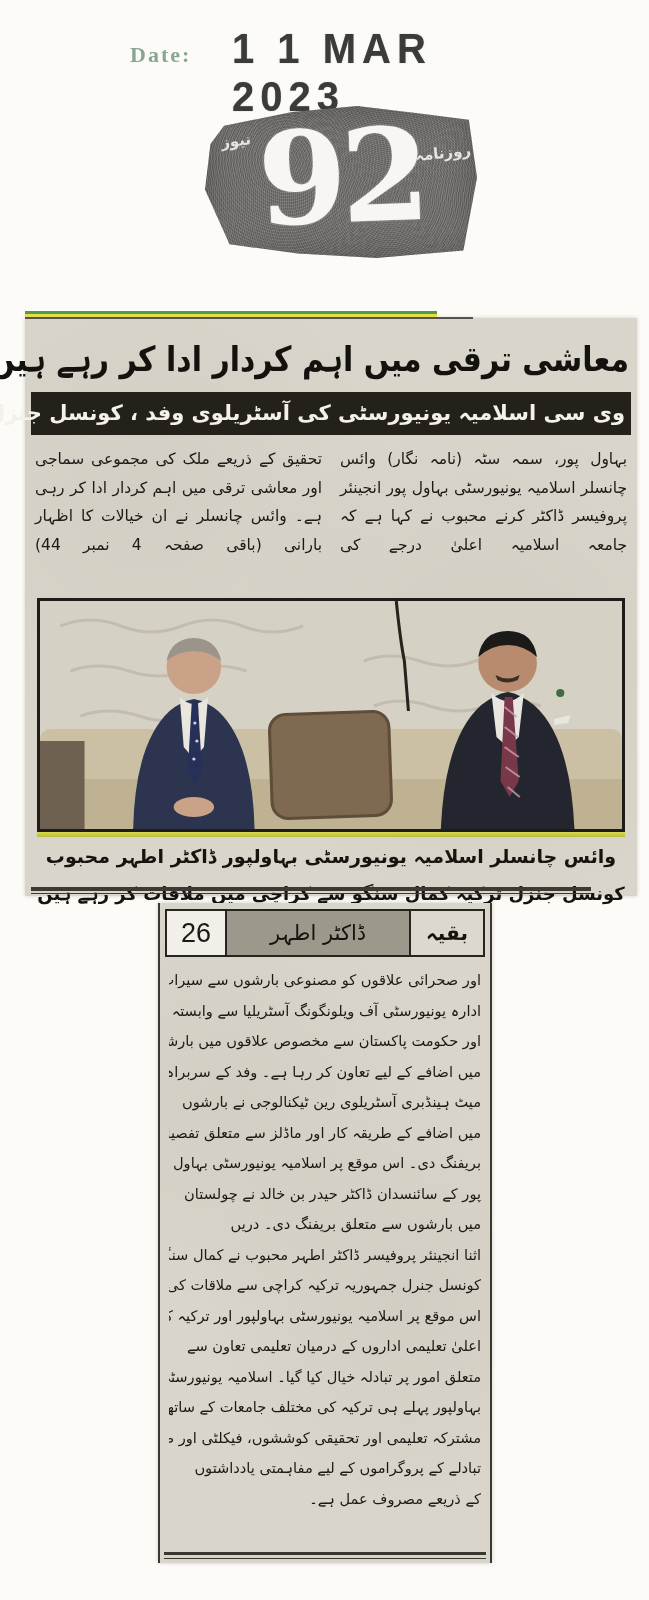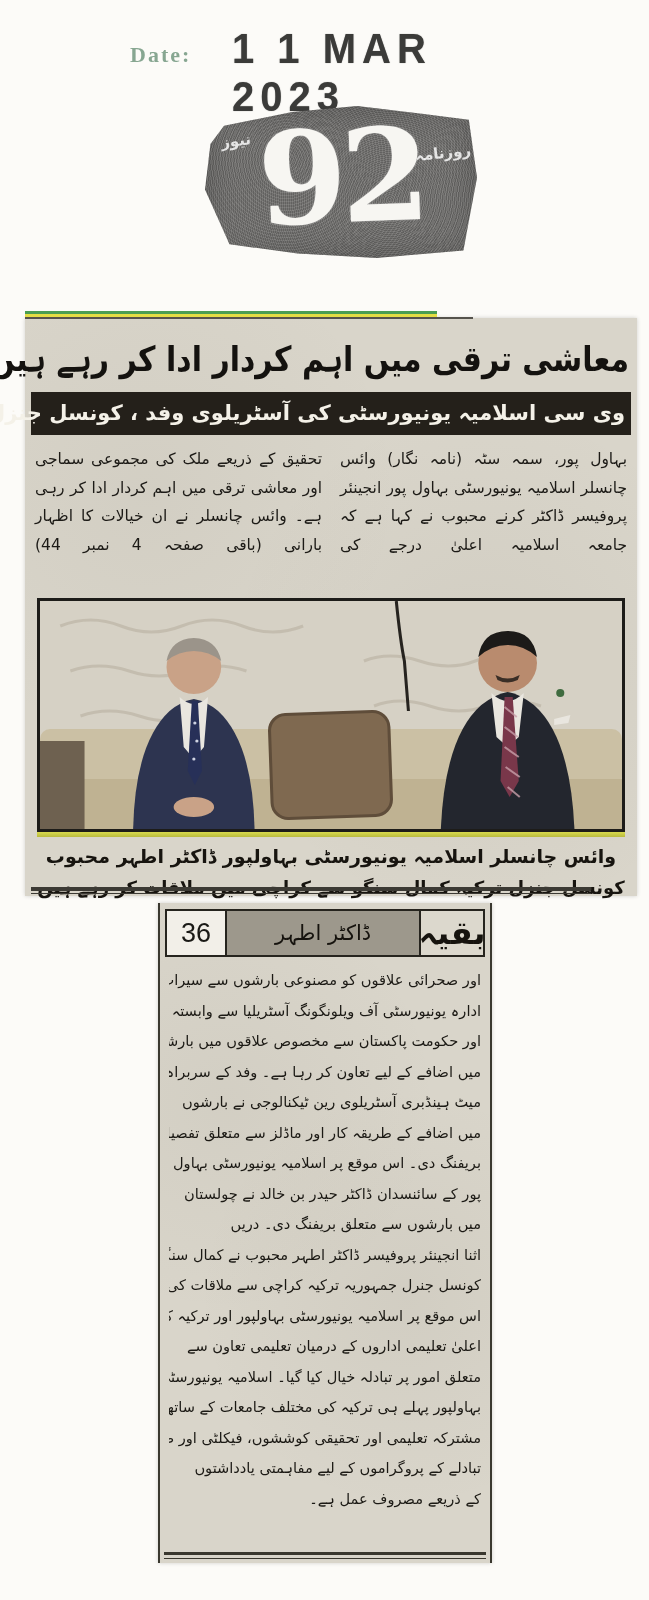--- a/index.html
+++ b/index.html
@@ -68,21 +68,21 @@
     flex:1;direction:rtl;text-align:justify;font-size:15.5px;line-height:1.85;
     color:#1c1a16;font-weight:500;
   }
   .bodycol::after{content:"";display:inline-block;width:100%;}
   
   .photo-frame{margin:4px 12px 0 12px;border:3px solid #1d1c19;height:228px;position:relative;background:#d6d1c5;}
   .photo-frame svg{display:block;width:100%;height:100%;}
   .photo-strip{margin:0 12px;height:5px;background:linear-gradient(#d9da4e,#b9bb3e);}
   .caption{direction:rtl;text-align:center;font-weight:bold;color:#17140f;}
   .caption .l1{font-size:19px;margin-top:8px;}
-  .caption .l2{font-size:18px;margin-top:10px;}
+  .caption .l2{font-size:18px;margin-top:16px;}
   .clip1-bottomrule{position:absolute;left:6px;bottom:2px;width:560px;border-top:4px solid #3c3a34;border-bottom:1px solid #3c3a34;height:2px;}
   
   .clip2{
     position:absolute;left:158px;top:903px;width:334px;height:660px;
     border-left:2px solid #3a382f;border-right:2px solid #3a382f;
     box-sizing:border-box;
   }
   .cont-header{
     margin:6px 5px 2px 5px;border:2px solid #26241e;display:flex;height:48px;
     background:#dcd8cd;box-sizing:border-box;
@@ -91,22 +91,22 @@
     width:58px;background:#f2efe8;border-right:2px solid #26241e;
     display:flex;align-items:center;justify-content:center;
     font-size:27px;color:#1a1915;font-family:"Liberation Sans","DejaVu Sans",sans-serif;
   }
   .cell-title{
     flex:1;background:#9d988c;border-right:2px solid #26241e;
     display:flex;align-items:center;justify-content:center;
     direction:rtl;font-weight:normal;font-size:21px;color:#16130e;
   }
   .cell-label{
-    width:62px;display:flex;align-items:center;justify-content:center;
-    direction:rtl;font-weight:bold;font-size:32px;color:#16130e;
+    width:72px;display:flex;align-items:center;justify-content:center;
+    direction:rtl;font-weight:bold;font-size:20px;color:#16130e;
   }
   .cont-body{padding:6px 9px 0 9px;}
   .cont-line{
     direction:rtl;text-align:justify;font-size:14.6px;line-height:30.5px;height:30.5px;
     color:#1b1914;font-weight:500;white-space:nowrap;overflow:hidden;
   }
   .cont-line::after{content:"";display:inline-block;width:100%;}
   .clip2-bottomrule{position:absolute;left:4px;bottom:4px;right:4px;border-top:3px solid #3a382f;border-bottom:1px solid #3a382f;height:3px;}
 </style>
 </head>
@@ -197,21 +197,21 @@
   <div class="caption">
     <div class="l1">وائس چانسلر اسلامیہ یونیورسٹی بہاولپور ڈاکٹر اطہر محبوب</div>
     <div class="l2">کونسل جنزل ترکیہ کمال سنگو سے کراچی میں ملاقات کر رہے ہیں</div>
   </div>
 
   <div class="clip1-bottomrule"></div>
 </div>
 
 <div class="clip2 newsprint">
   <div class="cont-header">
-    <div class="cell-num">36</div>
+    <div class="cell-num">26</div>
     <div class="cell-title">ڈاکٹر اطہر</div>
     <div class="cell-label">بقیہ</div>
   </div>
   <div class="cont-body">
     <div class="cont-line">اور صحرائی علاقوں کو مصنوعی بارشوں سے سیراب کرنے</div>
     <div class="cont-line">ادارہ یونیورسٹی آف ویلونگونگ آسٹریلیا سے وابستہ ہے</div>
     <div class="cont-line">اور حکومت پاکستان سے مخصوص علاقوں میں بارشوں</div>
     <div class="cont-line">میں اضافے کے لیے تعاون کر رہا ہے۔ وفد کے سربراہ</div>
     <div class="cont-line">میٹ ہینڈبری آسٹریلوی رین ٹیکنالوجی نے بارشوں</div>
     <div class="cont-line">میں اضافے کے طریقہ کار اور ماڈلز سے متعلق تفصیلی</div>

